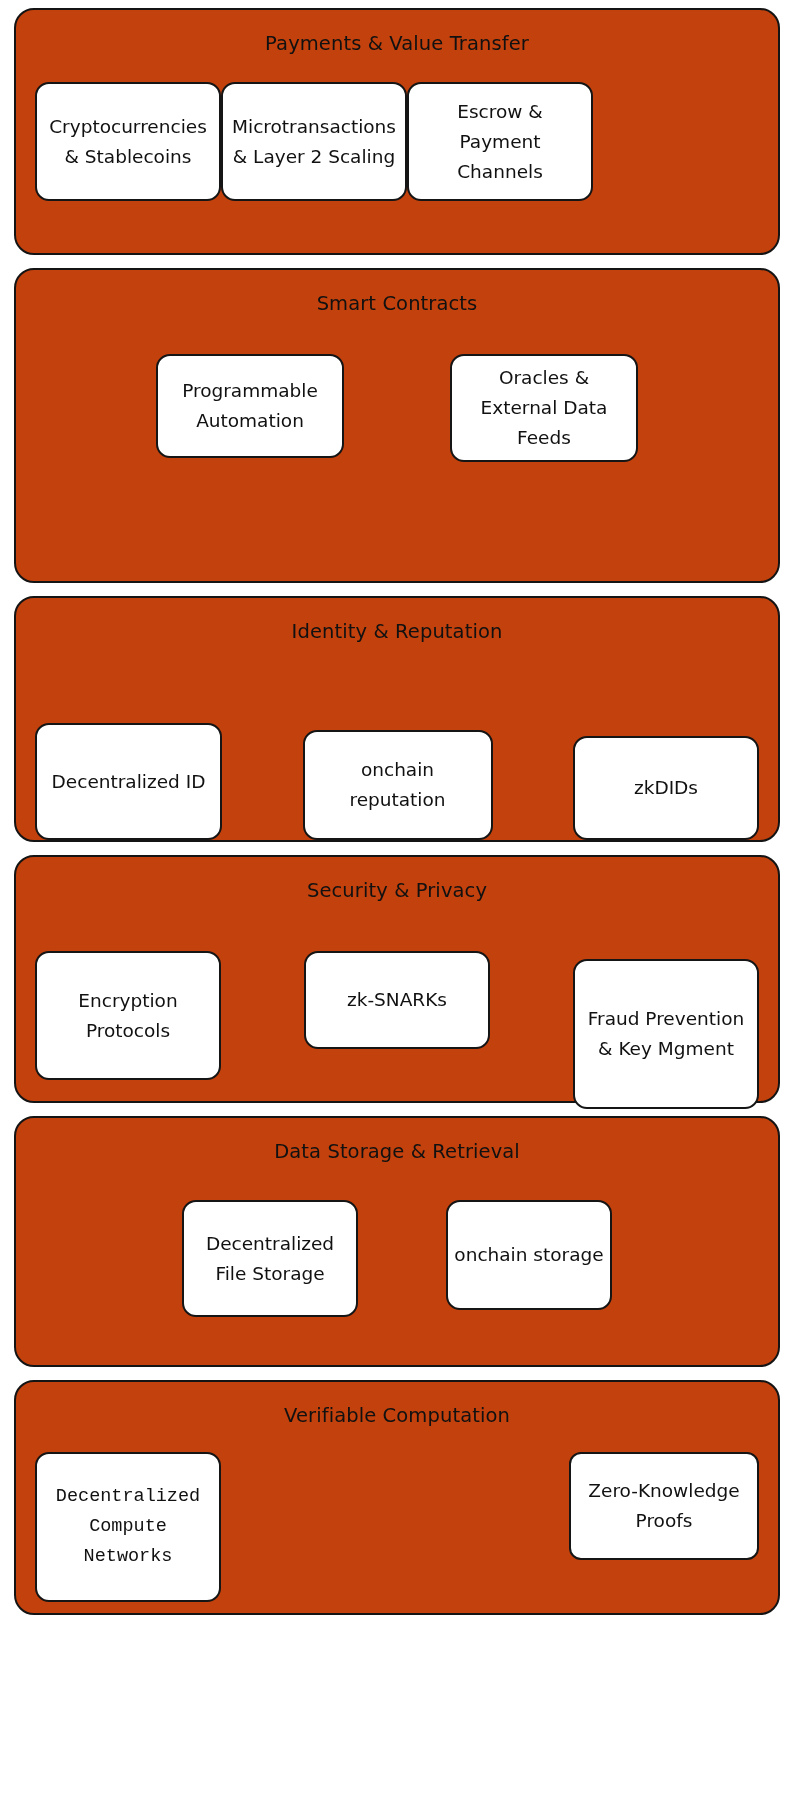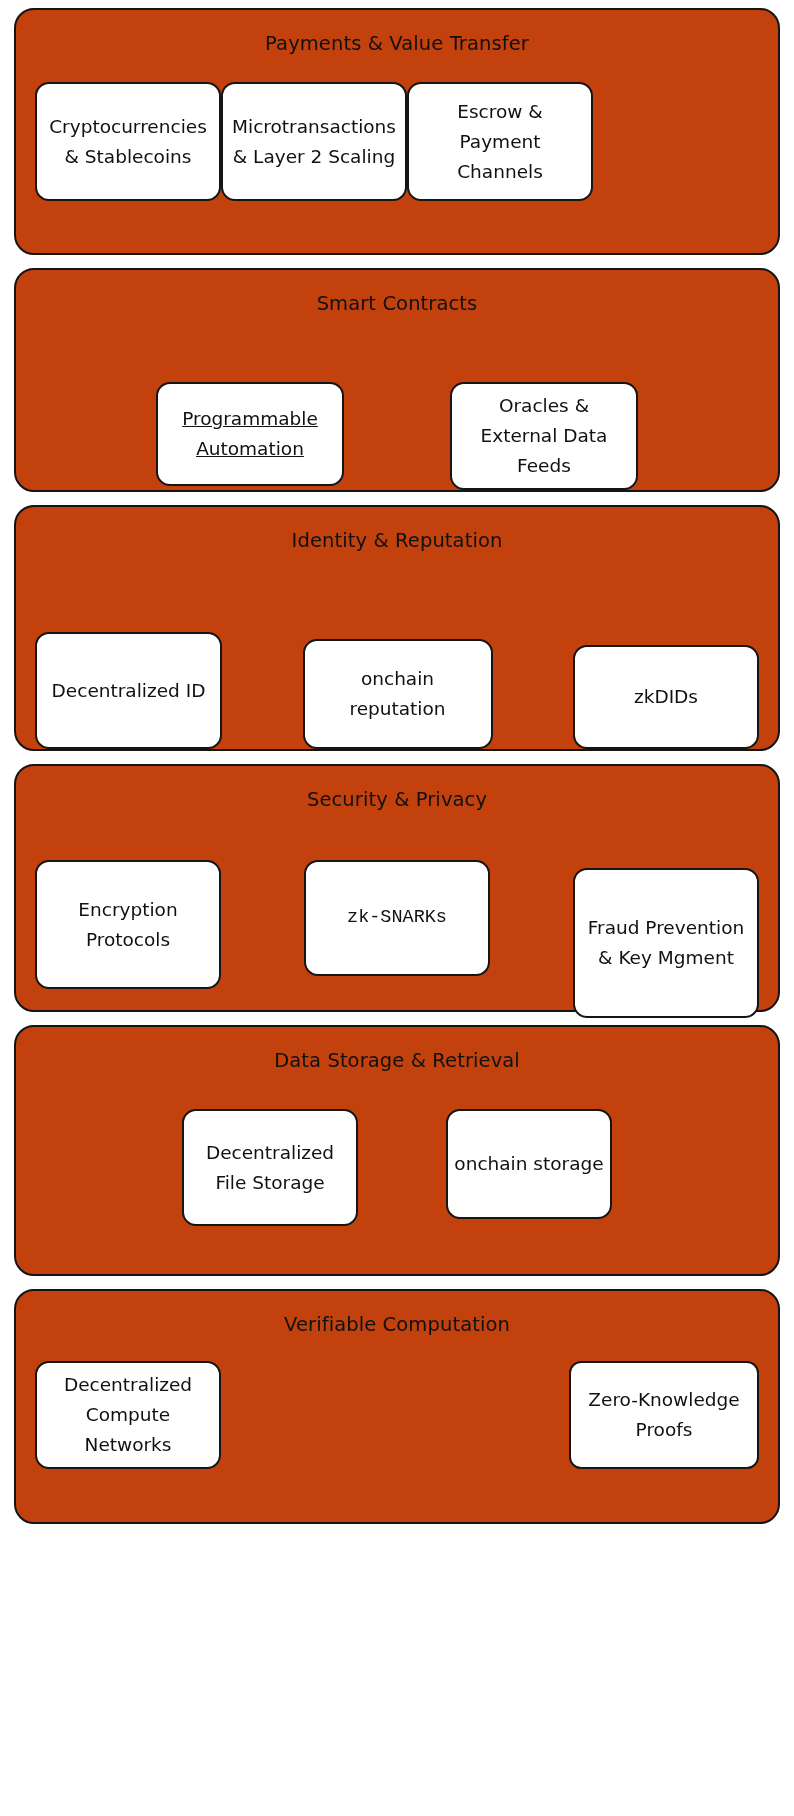--- a/index.html
+++ b/index.html
@@ -74,49 +74,49 @@
     padding: 6px 6px;
     overflow: hidden;
   }
 
   
   .l1 { height: 247px; }
   .l1 .children { justify-content: flex-start; align-items: flex-start; padding-top: 26px; }
   .l1 .child { width: 186px; height: 119px; }
 
   
-  .l2 { height: 224px; gap: 28px; }
+  .l2 { height: 315px; }
   .l2 .children { justify-content: center; gap: 106px; align-items: flex-start; padding-top: 38px; }
-  .l2 .c1 { width: 188px; height: 104px; text-decoration: underline; }
+  .l2 .c1 { width: 188px; height: 104px; }
   .l2 .c2 { width: 188px; height: 108px; }
 
   
   .l3 { height: 246px; }
   .l3 .children { justify-content: space-between; align-items: flex-end; padding-top: 44px; }
   .l3 .c1 { width: 187px; height: 117px; }
   .l3 .c2 { width: 190px; height: 110px; }
   .l3 .c3 { width: 186px; height: 104px; }
 
   
   .l4 { height: 248px; }
   .l4 .children { justify-content: space-between; align-items: flex-start; padding-top: 48px; }
   .l4 .c1 { width: 186px; height: 129px; }
-  .l4 .c2 { width: 186px; height: 116px; font-family: Liberation Mono, monospace; }
+  .l4 .c2 { width: 186px; height: 98px; }
   .l4 .c3 { width: 186px; height: 150px; margin-top: 8px; }
 
   
   .l5 { height: 251px; }
   .l5 .children { justify-content: center; gap: 88px; align-items: flex-start; padding-top: 36px; }
   .l5 .c1 { width: 176px; height: 117px; }
   .l5 .c2 { width: 166px; height: 110px; }
 
   
   .l6 { height: 235px; }
   .l6 .children { justify-content: space-between; align-items: flex-start; padding-top: 24px; }
-  .l6 .c1 { width: 186px; height: 108px; }
+  .l6 .c1 { width: 186px; height: 150px; font-family: Liberation Mono, monospace; }
   .l6 .c2 { width: 190px; height: 108px; border-radius: 12px; }
   .l6 .c3 { width: 186px; height: 100px; }
 </style>
 </head>
 <body>
 
 <div id="diagram">
 
   <div class="layer l1">
     <div class="layer-title">Payments &amp; Value Transfer</div>

